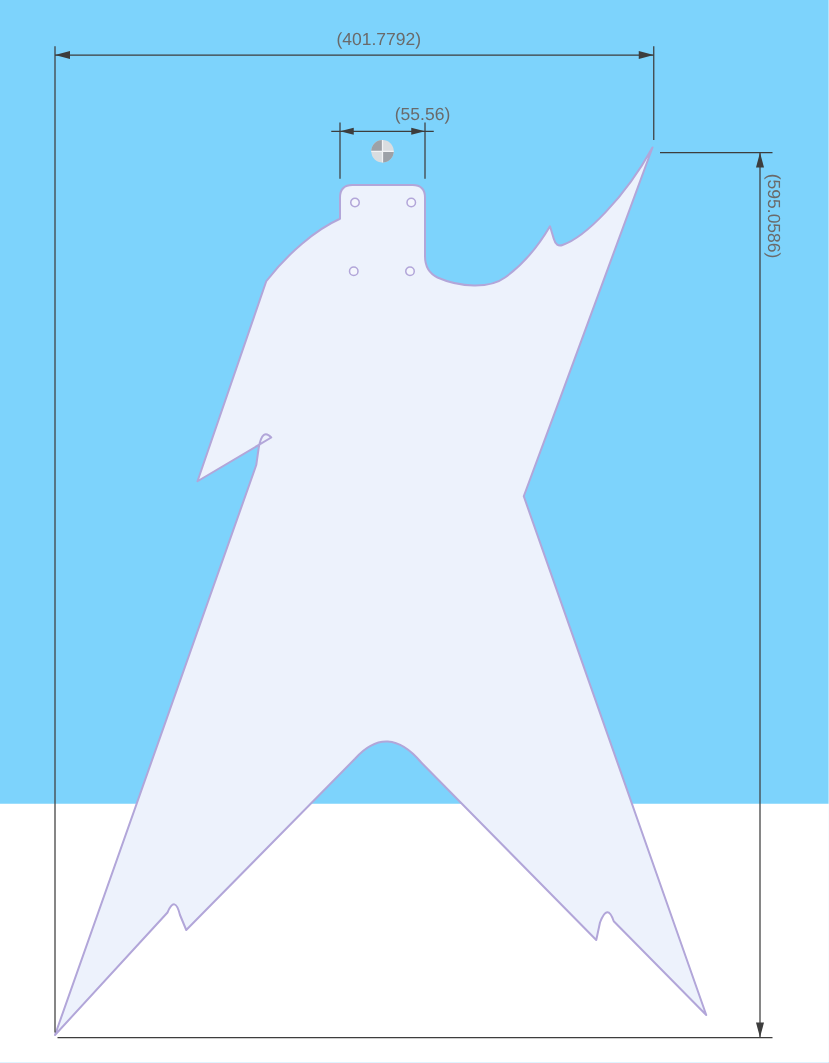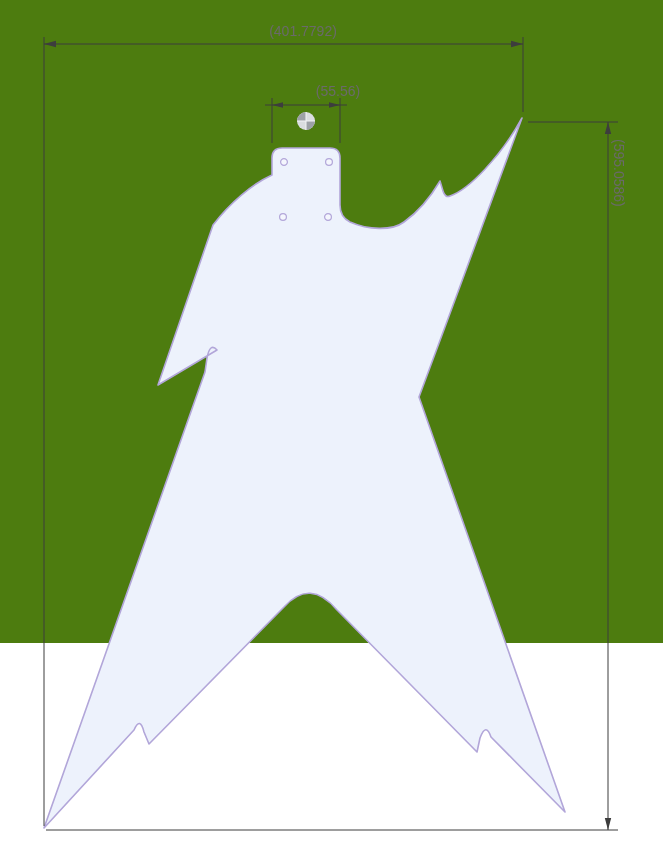--- a/index.html
+++ b/index.html
@@ -8,21 +8,21 @@
     background: #ffffff;
     width: 663px;
     height: 850px;
     overflow: hidden;
     font-family: "Liberation Sans", sans-serif;
   }
   .canvas {
     position: relative;
     width: 663px;
     height: 643px;
-    background: #4d7c0f;
+    background: #7dd3fc;
   }
   svg { display: block; }
   .body-shape {
     fill: #edf2fc;
     stroke: #b2a6d9;
     stroke-width: 1.6;
     stroke-linejoin: round;
   }
   .holes {
     fill: #f4f6fd;

